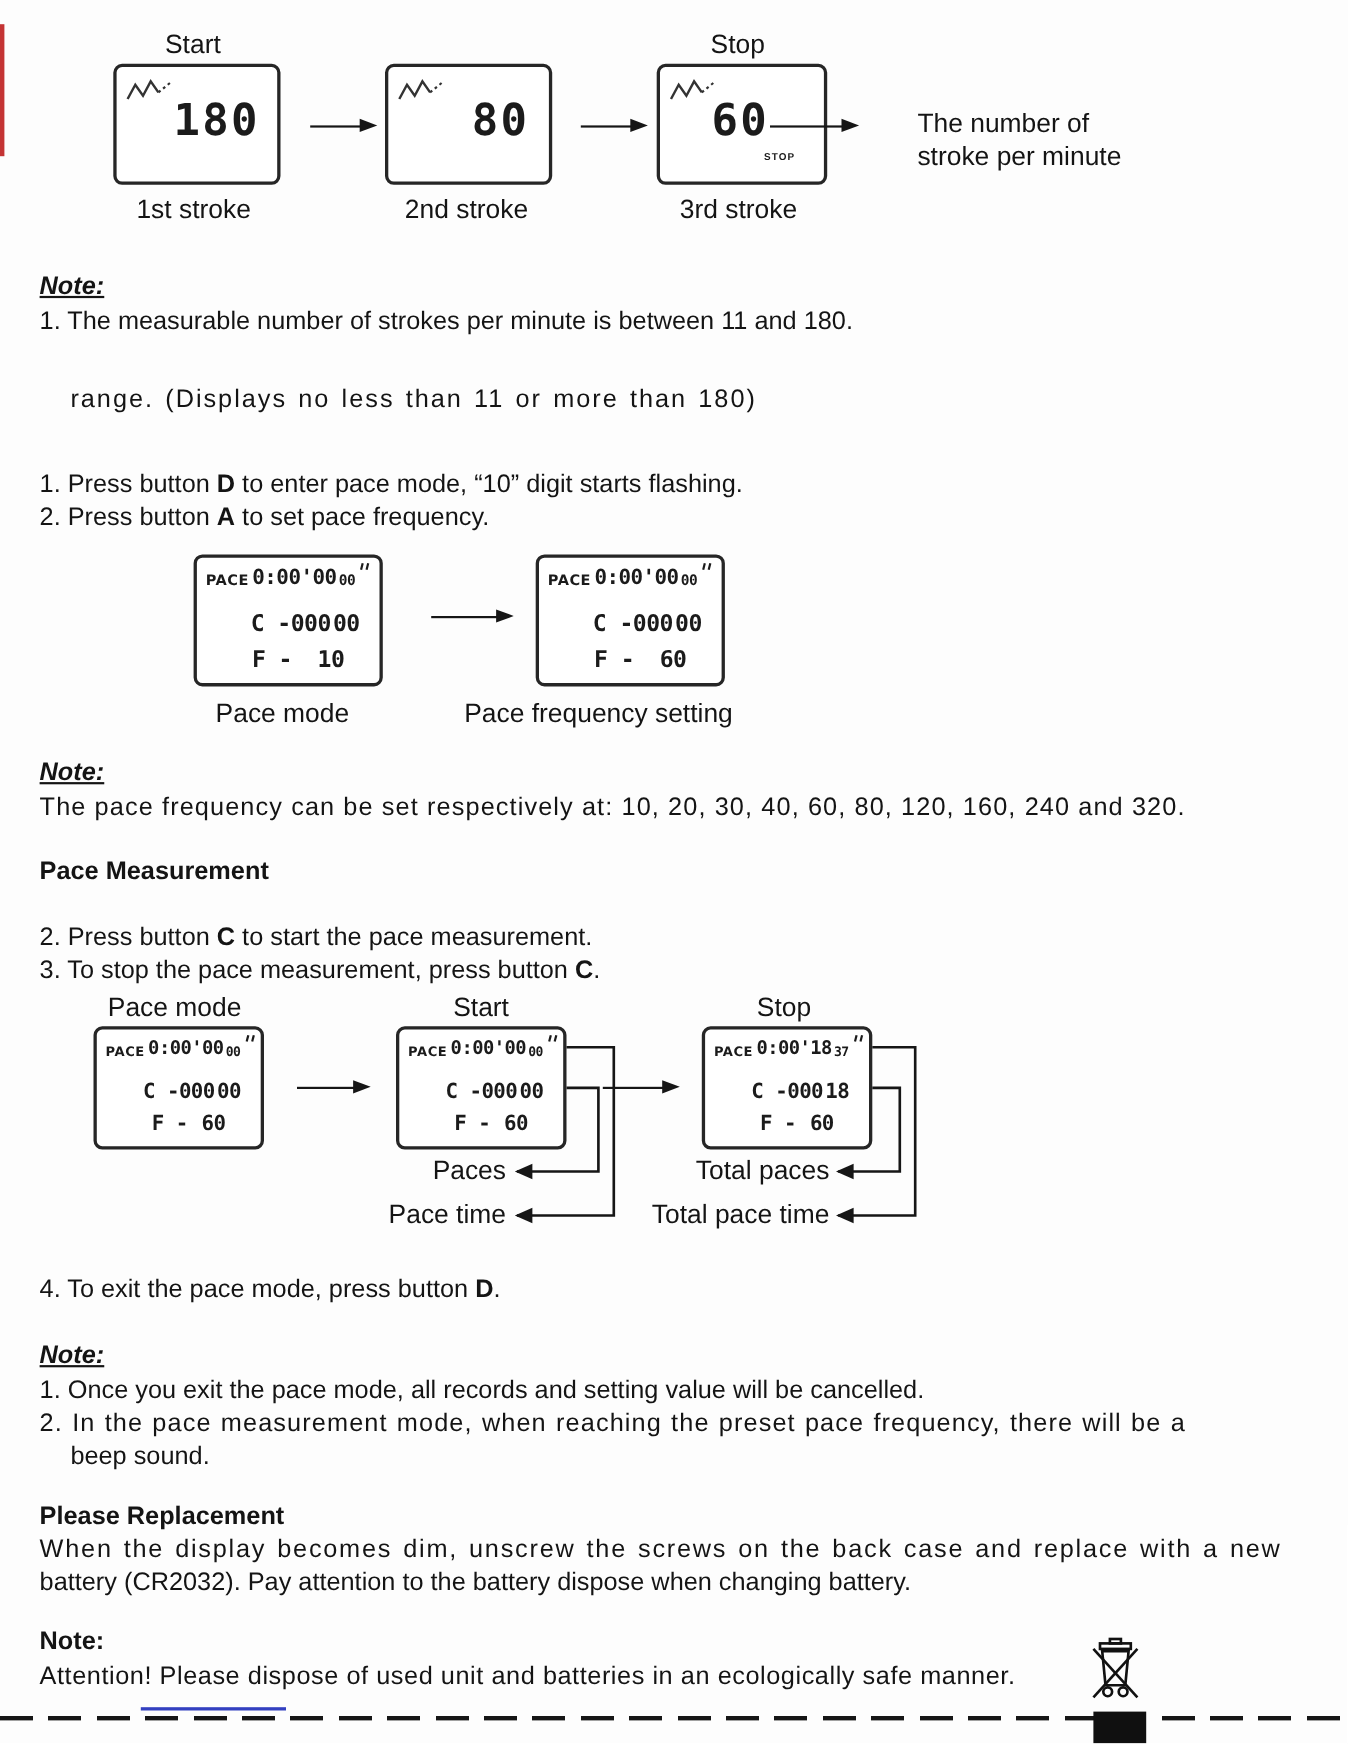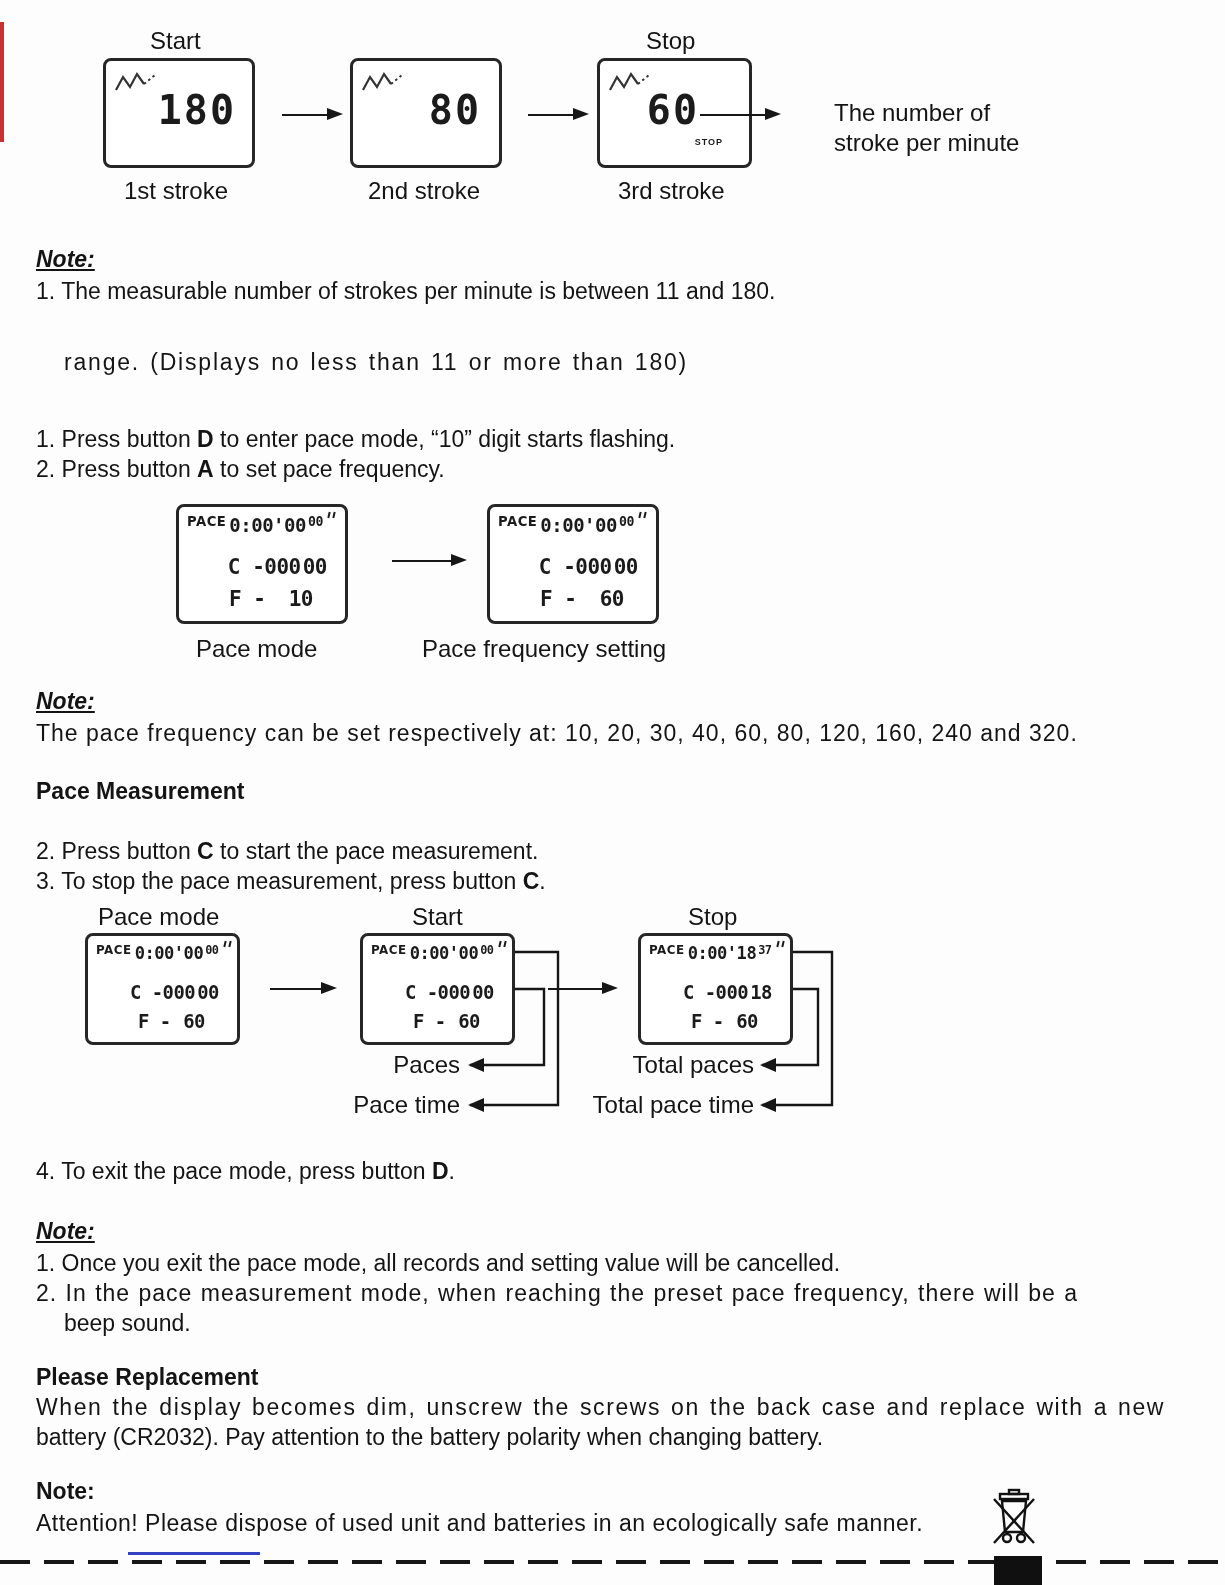--- a/index.html
+++ b/index.html
@@ -17,21 +17,21 @@
 
   
   .lcd { position:absolute; border:3px solid #262626; border-radius:8px; background:#ffffff; }
   .wave { position:absolute; left:8px; top:8px; }
   .stroke-val { position:absolute; top:26px; font-family:"DejaVu Sans Mono", monospace; font-weight:700; font-size:40px; letter-spacing:2px; color:#1b1b1b; }
   .stop-tag { position:absolute; right:26px; top:76px; font:700 9px "Liberation Sans", sans-serif; letter-spacing:1px; color:#1b1b1b; }
 
   
   .lcd-md { font-size:20px; }
   .lcd-sm { font-size:18px; }
-  .prow { position:absolute; left:8px; right:8px; display:flex; align-items:flex-start; }
+  .prow { position:absolute; left:8px; right:8px; display:flex; align-items:flex-end; }
   .r1 { top:7px; }
   .r2 { top:42%; justify-content:flex-end; padding-right:10px; }
   .r3 { top:70%; justify-content:space-between; padding-left:42px; padding-right:24px; }
   .brand { font:700 0.66em "DejaVu Sans", sans-serif; letter-spacing:0.5px; margin-right:3px; color:#1b1b1b; }
   .dg { font-family:"DejaVu Sans Mono", monospace; font-weight:700; font-size:0.95em; letter-spacing:-0.5px; color:#1b1b1b; }
   .dg.sub { font-size:0.66em; margin-left:2px; }
   .r2 .dg, .r3 .dg { font-size:1.05em; }
   .ticks { position:relative; width:12px; height:10px; align-self:flex-start; margin-left:3px; margin-top:-2px; }
   .ticks::before, .ticks::after { content:""; position:absolute; top:0; width:2px; height:6px; background:#1b1b1b; transform:rotate(14deg); }
   .ticks::before { left:2px; } .ticks::after { left:7px; }
@@ -242,21 +242,21 @@
 
   <div class="t" style="left:36px;top:1156px;"><span>4. To exit the pace mode, press button </span><b>D</b><span>.</span></div>
 
   <div class="t note-title" style="left:36px;top:1216px;">Note:</div>
   <div class="t" style="left:36px;top:1248px;">1. Once you exit the pace mode, all records and setting value will be cancelled.</div>
   <div class="t" style="left:36px;top:1278px;letter-spacing:1px;word-spacing:1px;">2. In the pace measurement mode, when reaching the preset pace frequency, there will be a</div>
   <div class="t" style="left:64px;top:1308px;">beep sound.</div>
 
   <div class="t h" style="left:36px;top:1362px;">Please Replacement</div>
   <div class="t" style="left:36px;top:1392px;letter-spacing:1.6px;word-spacing:2px;">When the display becomes dim, unscrew the screws on the back case and replace with a new</div>
-  <div class="t" style="left:36px;top:1422px;">battery (CR2032). Pay attention to the battery polarity when changing battery.</div>
+  <div class="t" style="left:36px;top:1422px;">battery (CR2032). Pay attention to the battery dispose when changing battery.</div>
 
   <div class="t note-title-plain" style="left:36px;top:1476px;">Note:</div>
   <div class="t" style="left:36px;top:1508px;letter-spacing:0.5px;">Attention! Please dispose of used unit and batteries in an ecologically safe manner.</div>
 
   <span class="weee">
     <svg viewBox="0 0 48 62" width="48" height="62" fill="none" stroke="#111" stroke-width="2.4">
       <rect x="19" y="2" width="10" height="4"></rect>
       <rect x="10" y="6" width="28" height="5"></rect>
       <path d="M12 13 h24 l-3 31 h-18 z"></path>
       <circle cx="17" cy="50" r="4"></circle>

